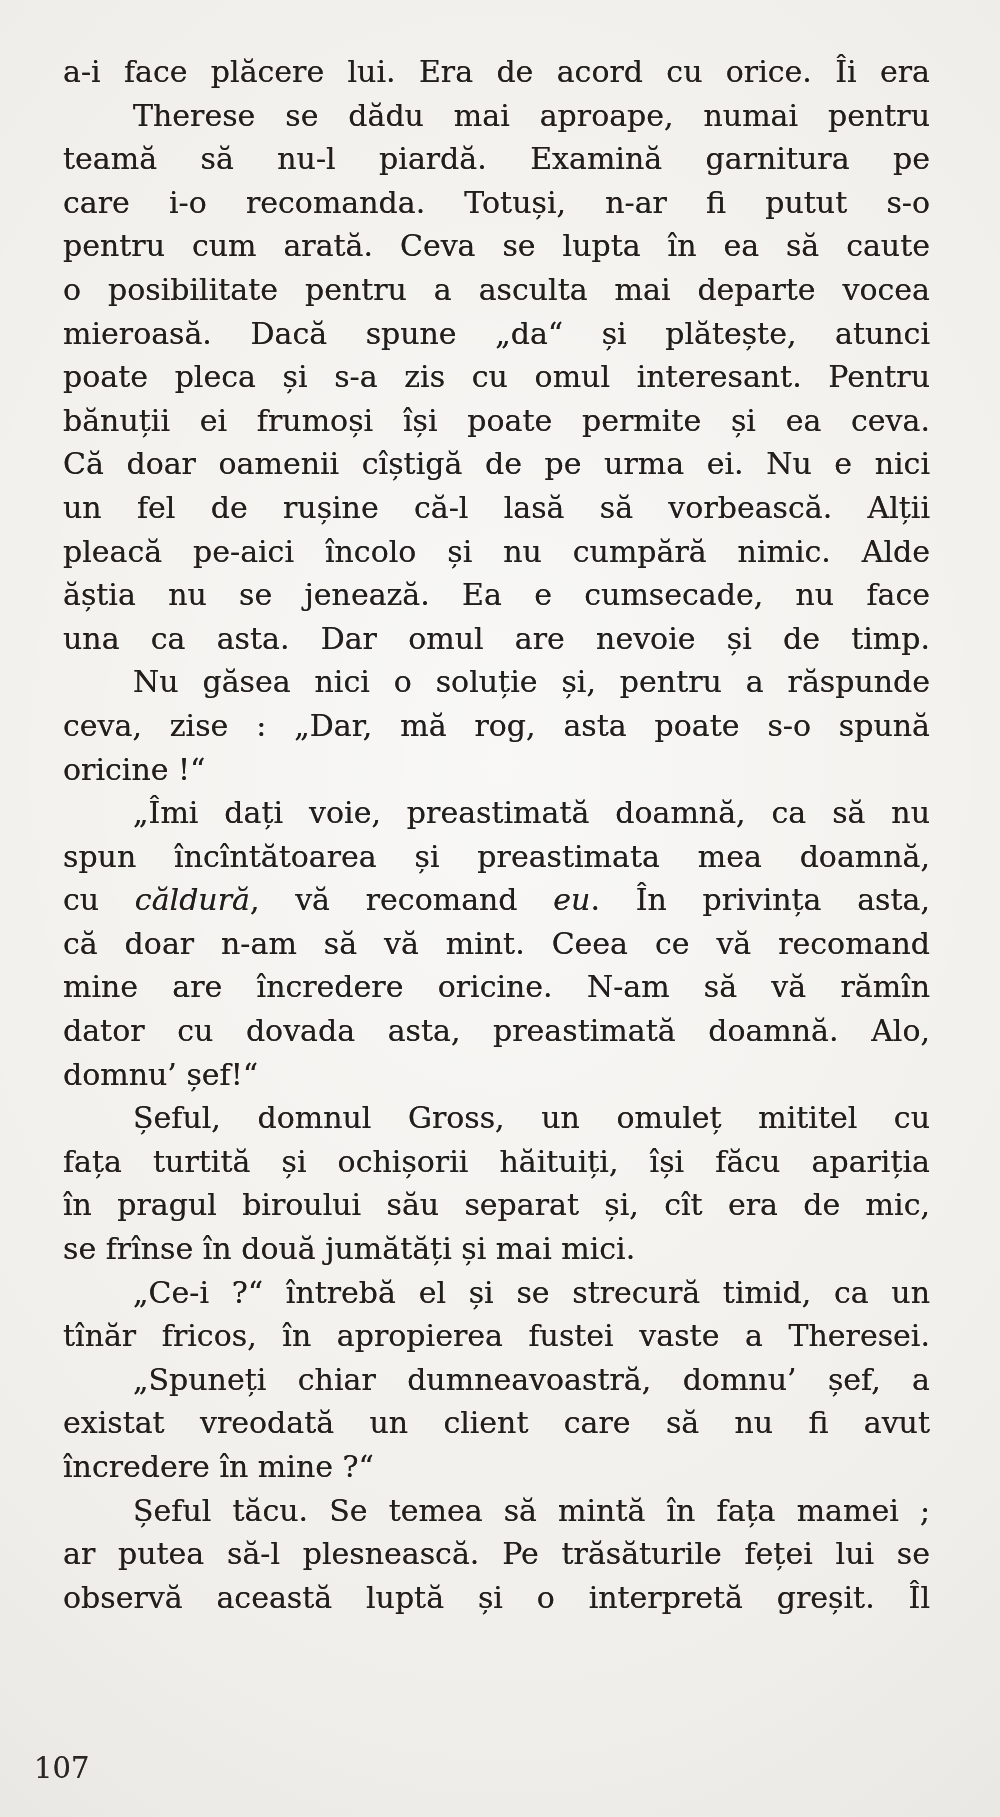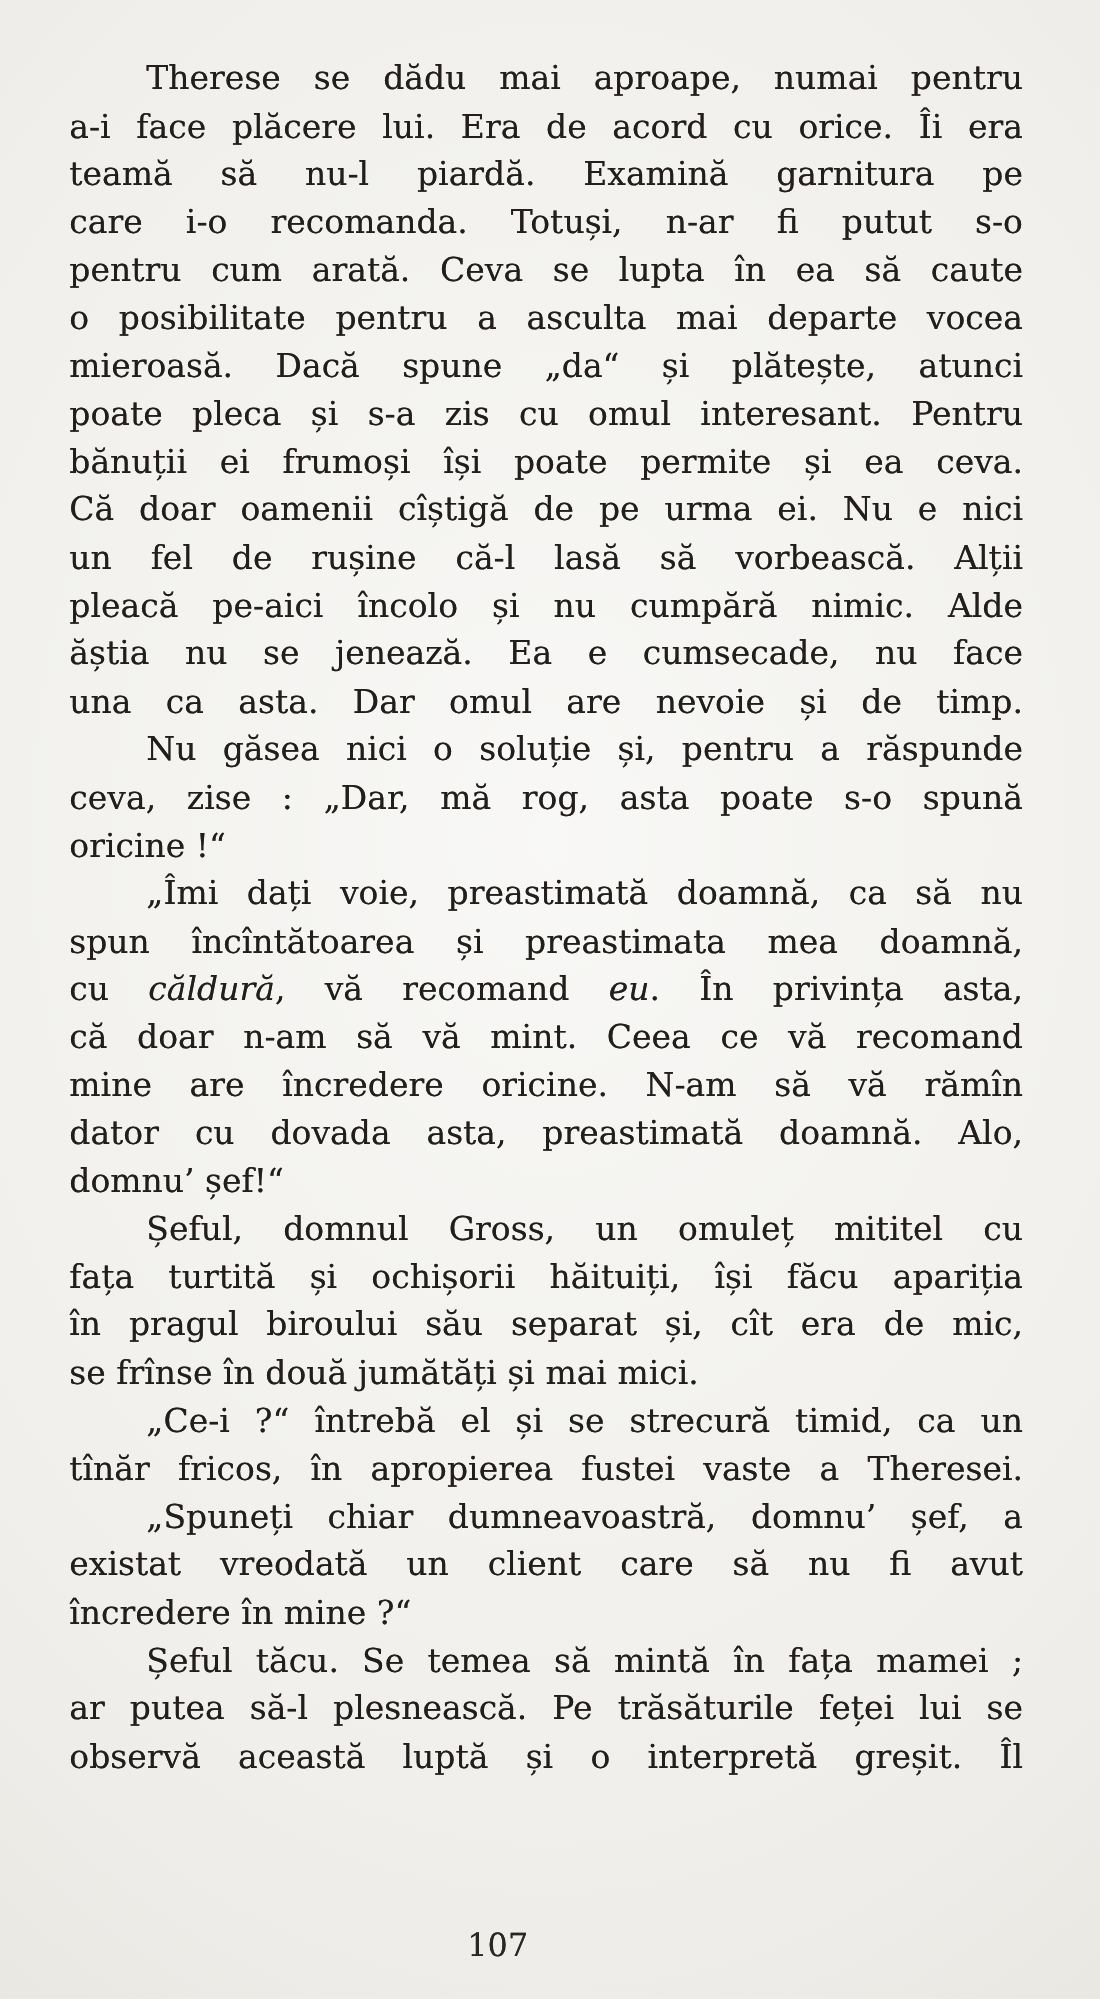--- a/index.html
+++ b/index.html
@@ -51,34 +51,35 @@
     text-align-last: left;
   }
   .line i {
     font-style: italic;
   }
   .folio {
     position: absolute;
     top: 1748px;
     left: 0;
     width: 905px;
-    text-align: center;
+    text-align: left;
     font-size: 29px;
     line-height: 40px;
     color: #2a2723;
     text-shadow: 0 0 0.6px rgba(35,30,26,0.7);
+    padding-left: 34px;
   }
 </style>
 </head>
 <body>
 
 <div class="page">
   <div class="text-block">
+      <div class="line"><span>a-i face plăcere lui. Era de acord cu orice. Îi era</span></div>
       <div class="line indent"><span>Therese se dădu mai aproape, numai pentru</span></div>
-      <div class="line"><span>a-i face plăcere lui. Era de acord cu orice. Îi era</span></div>
       <div class="line"><span>teamă să nu-l piardă. Examină garnitura pe</span></div>
       <div class="line"><span>care i-o recomanda. Totuși, n-ar fi putut s-o</span></div>
       <div class="line"><span>pentru cum arată. Ceva se lupta în ea să caute</span></div>
       <div class="line"><span>o posibilitate pentru a asculta mai departe vocea</span></div>
       <div class="line"><span>mieroasă. Dacă spune „da“ și plătește, atunci</span></div>
       <div class="line"><span>poate pleca și s-a zis cu omul interesant. Pentru</span></div>
       <div class="line"><span>bănuții ei frumoși își poate permite și ea ceva.</span></div>
       <div class="line"><span>Că doar oamenii cîștigă de pe urma ei. Nu e nici</span></div>
       <div class="line"><span>un fel de rușine că-l lasă să vorbească. Alții</span></div>
       <div class="line"><span>pleacă pe-aici încolo și nu cumpără nimic. Alde</span></div>

